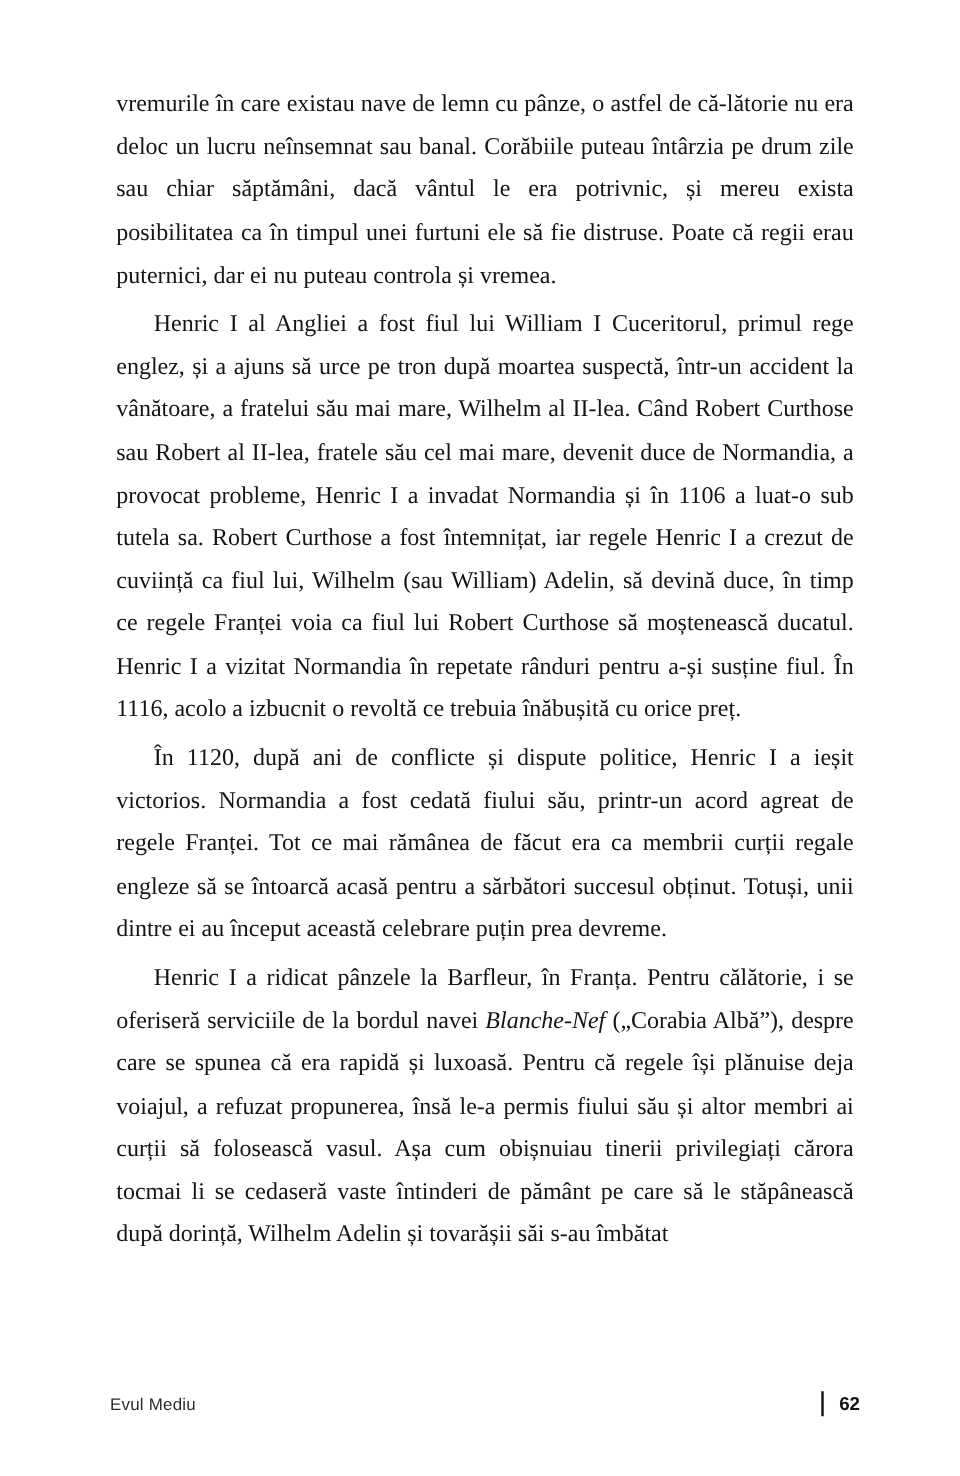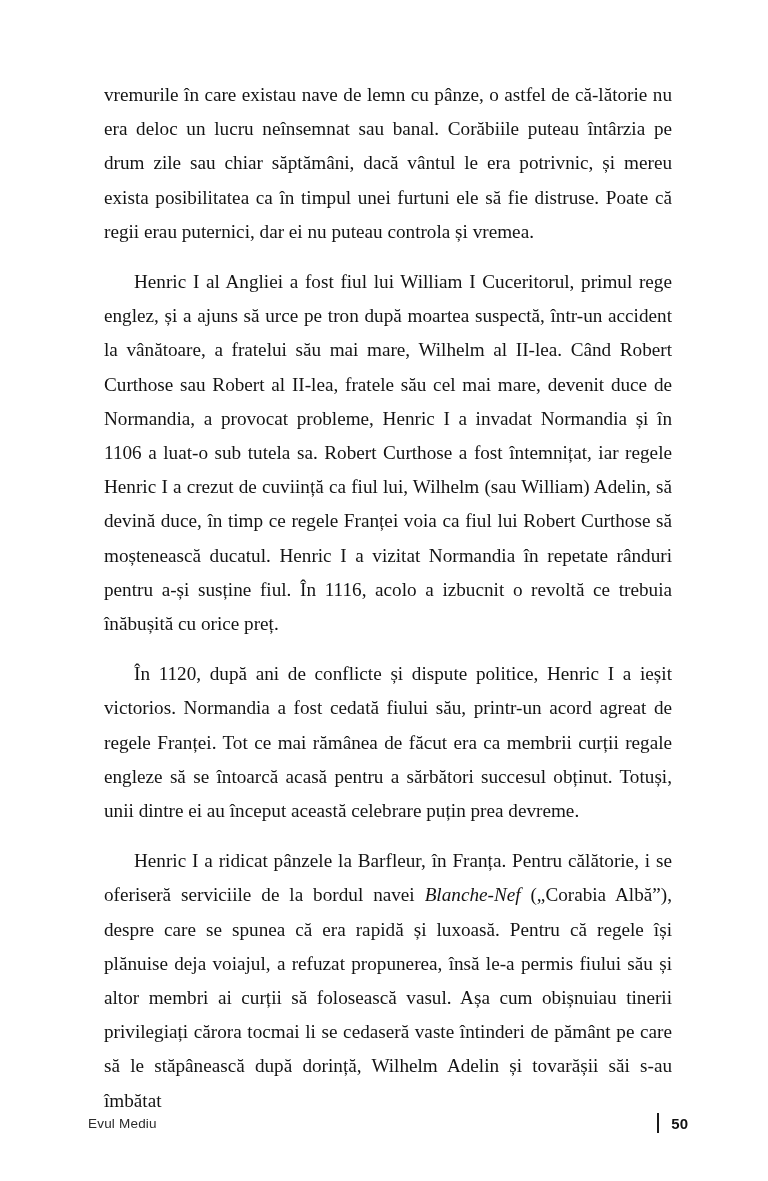--- a/index.html
+++ b/index.html
@@ -17,21 +17,21 @@
     color: #1a1a1a;
     overflow: hidden;
   }
   .content {
     position: absolute;
     left: 88px;
     top: 62px;
     width: 600px;
   }
   p.para {
-    margin: 16px;
+    margin: 5px;
     font-size: 19.2px;
     line-height: 34.2px;
     text-align: justify;
     text-justify: inter-word;
     hyphens: manual;
     color: #141414;
   }
   p.para.indent {
     text-indent: 30px;
   }
@@ -82,17 +82,17 @@
     <p class="para indent">În 1120, după ani de conflicte și dispute politice, Henric I a ieșit victorios. Normandia a fost cedată fiului său, printr-un acord agreat de regele Franței. Tot ce mai rămânea de făcut era ca membrii curții regale engleze să se întoarcă acasă pentru a sărbători succesul obținut. Totuși, unii dintre ei au început această celebrare puțin prea devreme.</p>
     <p class="para indent">
       <span>Henric I a ridicat pânzele la Barfleur, în Franța. Pentru călătorie, i se oferiseră serviciile de la bordul navei </span><em>Blanche-Nef</em><span> („Corabia Albă”), despre care se spunea că era rapidă și luxoasă. Pentru că regele își plănuise deja voiajul, a refuzat propunerea, însă le-a permis fiului său și altor membri ai curții să folosească vasul. Așa cum obișnuiau tinerii privilegiați cărora tocmai li se cedaseră vaste întinderi de pământ pe care să le stăpânească după dorință, Wilhelm Adelin și tovarășii săi s-au îmbătat</span>
     </p>
   </div>
 
   <div class="footer">
     <div class="footer-left">Evul Mediu</div>
     <div class="footer-right">
       <span class="footer-rule"></span>
-      <span class="footer-pageno">50</span>
+      <span class="footer-pageno">62</span>
     </div>
   </div>
 
 </div>
 
 </body></html>

